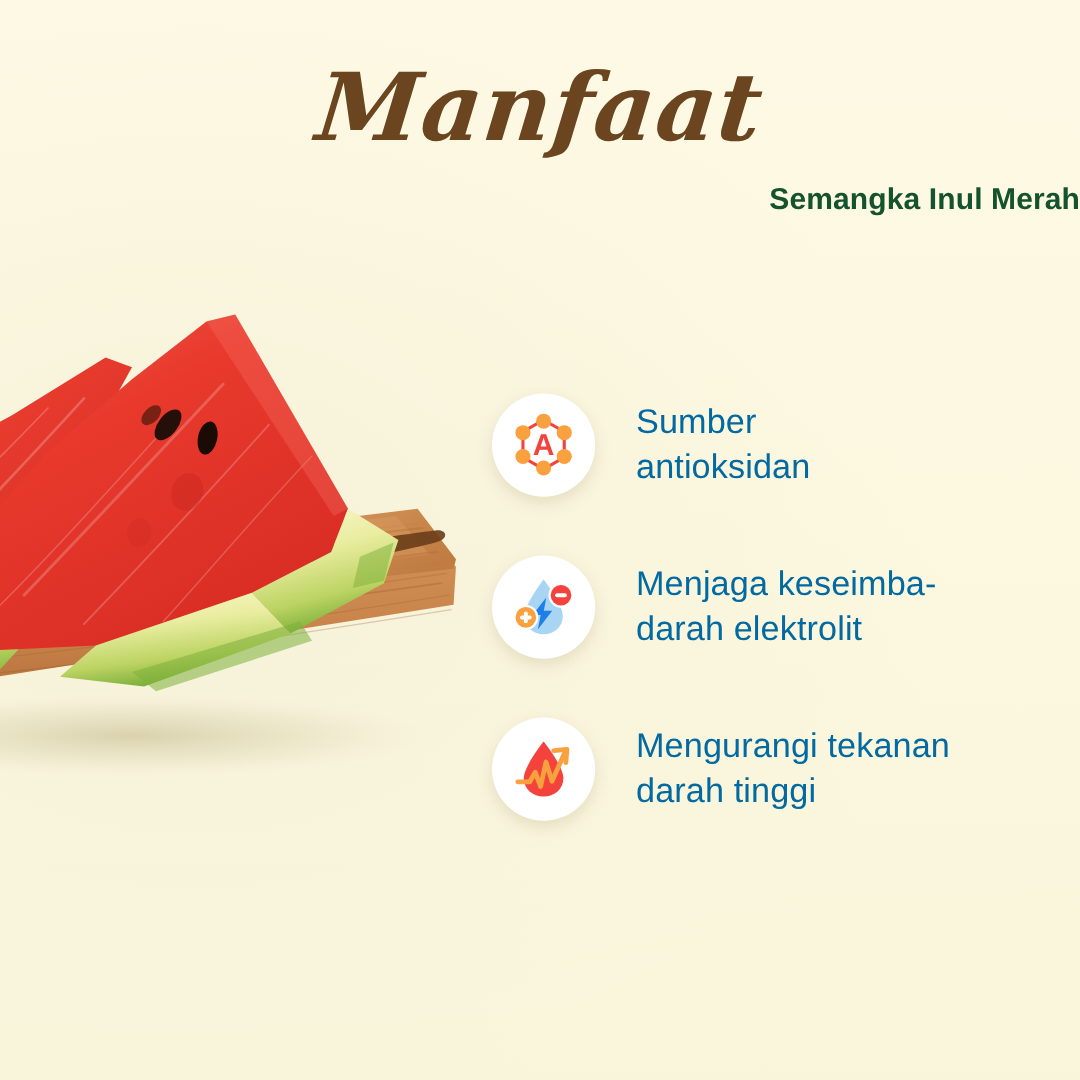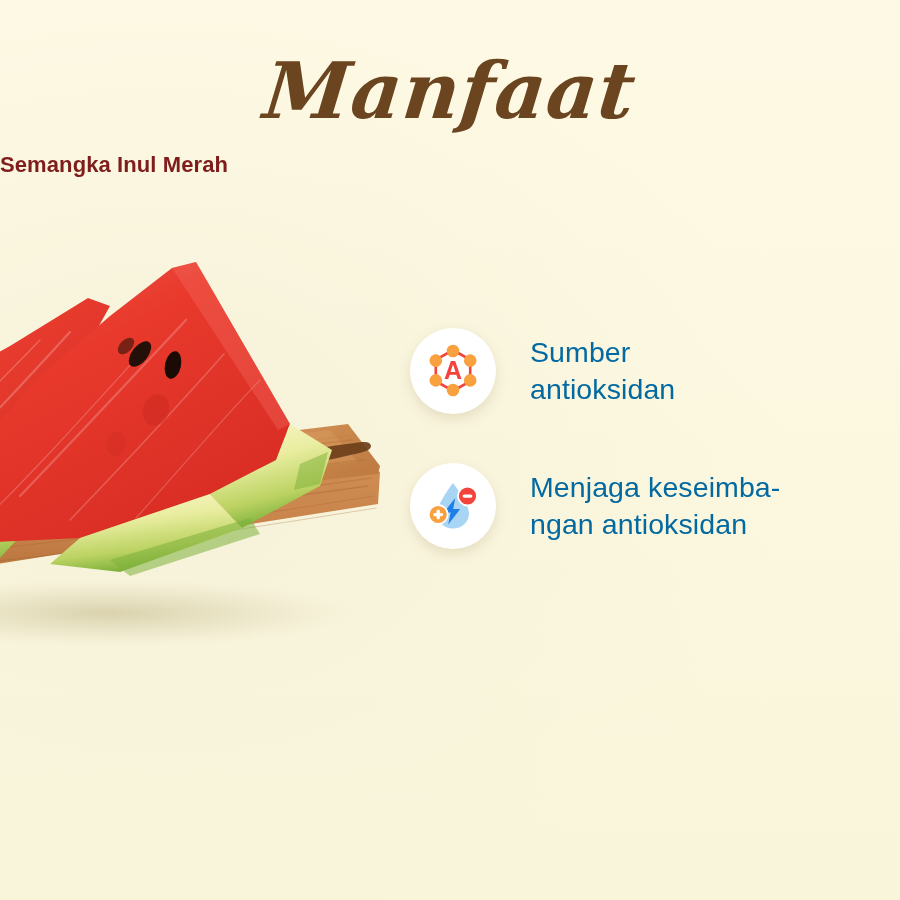--- a/index.html
+++ b/index.html
@@ -42,25 +42,25 @@
     line-height: 1;
     letter-spacing: 1px;
     color: #6b4420;
     transform: skewX(-6deg);
   }
   .subtitle {
     position: absolute;
     left: 0;
     right: 0;
     top: 152px;
-    text-align: left;
-    font-size: 22px;
+    text-align: right;
+    font-size: 25px;
     font-weight: 700;
     letter-spacing: 0.1px;
-    color: #7f1d1d;
+    color: #14532d;
   }
 
   
   .photo {
     position: absolute;
     left: -40px;
     top: 228px;
     width: 470px;
     height: 460px;
   }
@@ -277,18 +277,35 @@
             <rect x="38.6" y="17.4" width="9.8" height="3.3" rx="1.65" fill="#ffffff"></rect>
 
             <circle cx="14.2" cy="37.5" r="10.4" fill="#ffffff"></circle>
             <circle cx="14.2" cy="37.5" r="8.6" fill="#f9a03f"></circle>
             <rect x="9.3" y="35.9" width="9.8" height="3.3" rx="1.65" fill="#ffffff"></rect>
             <rect x="12.55" y="32.6" width="3.3" height="9.8" rx="1.65" fill="#ffffff"></rect>
           </svg>
         </span>
       </div>
       <div class="benefit-text">Menjaga keseimba-
-ngan antioksidan</div>
+darah elektrolit</div>
     </div>
 
+    <div class="benefit">
+      <div class="badge">
+        <span>
+          <svg width="58" height="58" viewBox="0 0 58 58" xmlns="http://www.w3.org/2000/svg">
+
+            <path d="M29,6 C29,6 45.5,26.5 45.5,36.5 C45.5,45.4 38.1,51.8 29,51.8
+                     C19.9,51.8 12.5,45.4 12.5,36.5 C12.5,26.5 29,6 29,6 Z" fill="#f4433c"></path>
+
+            <path d="M7.5,39.5 L17.5,39.5 L22,31.5 L26.5,43.5 L31,23 L36,39 L46.5,15.5" fill="none" stroke="#f9a03f" stroke-width="4" stroke-linecap="round" stroke-linejoin="round"></path>
+
+            <path d="M37.5,13.5 L48.5,12.5 L47.5,23.5" fill="none" stroke="#f9a03f" stroke-width="4" stroke-linecap="round" stroke-linejoin="round"></path>
+          </svg>
+        </span>
+      </div>
+      <div class="benefit-text">Mengurangi tekanan
+darah tinggi</div>
+    </div>
 
   </div>
 </div>
 
 </body></html>

